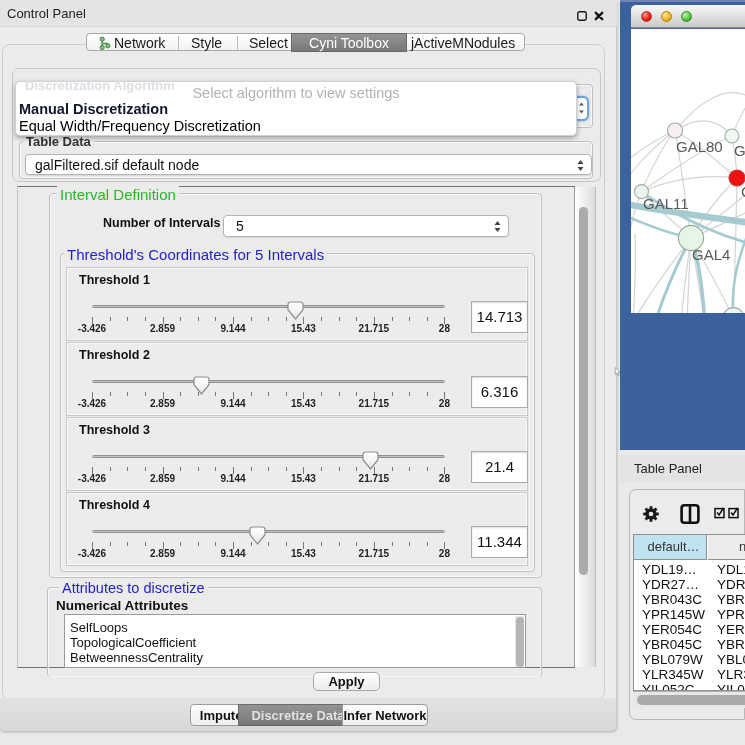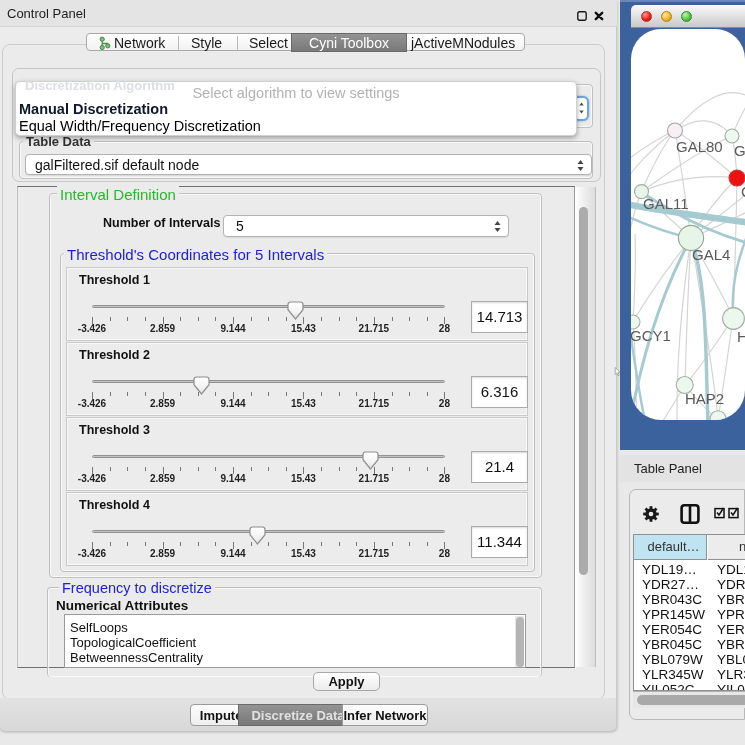--- a/index.html
+++ b/index.html
@@ -44,21 +44,21 @@
 .combo { position:absolute; background:#ffffff; border:1px solid #b3b3b3; border-radius:4px; box-shadow:0 1px 1px rgba(0,0,0,0.08); }
 .combo .ar { position:absolute; right:6px; }
 
 
 .btab { position:absolute; top:704px; height:22px; border:1px solid #9b9b9b; background:linear-gradient(#fdfdfd,#eeeeee); font-size:13px; font-weight:bold; color:#111; text-align:center; line-height:21px; }
 
 
 #netwin { position:absolute; left:620px; top:0; width:125px; height:450px; background:#3c629e; box-shadow:inset 0 2px 0 #6c87b5; }
 #nettitle { position:absolute; left:11px; top:5px; width:114px; height:23px; background:linear-gradient(#fafafa,#c9c9c9); border-bottom:1px solid #8c8c8c; border-radius:5px 0 0 0; }
 .light { position:absolute; top:6px; width:11px; height:11px; border-radius:50%; }
-#netcanvas { position:absolute; left:11px; top:29px; width:114px; height:391px; background:#ffffff; overflow:hidden;border-radius:30px; }
+#netcanvas { position:absolute; left:11px; top:29px; width:114px; height:284px; background:#ffffff; overflow:hidden; }
 
 #tpbar { position:absolute; left:620px; top:455px; width:125px; height:27px; background:#e3e3e3; }
 #tpbar span { position:absolute; left:14px; top:6px; font-size:13px; color:#222; }
 #tpanel { position:absolute; left:629px; top:489px; width:116px; height:231px; background:#ebebeb; border:1px solid #b8b8b8; border-radius:7px 0 0 7px; }
 
 </style>
 </head>
 <body>
 
 <div id="cpanel">
@@ -285,21 +285,21 @@
       <defs>
         <linearGradient id="thg" x1="0" y1="0" x2="0" y2="1">
           <stop offset="0" stop-color="#ffffff"></stop>
           <stop offset="0.55" stop-color="#f4f4f4"></stop>
           <stop offset="1" stop-color="#e2e2e2"></stop>
         </linearGradient>
       </defs>
     </svg>
 
   <div class="gbox" style="left:47px; top:587px; width:495px; height:90px; border-bottom:none;"></div>
-  <div class="glabel" style="left:59px; top:580px; color:#2222cc; font-size:14.5px;">Frequency to discretize</div>
+  <div class="glabel" style="left:59px; top:580px; color:#2222cc; font-size:14.5px;">Attributes to discretize</div>
   <div class="abs" style="left:56px; top:598px; font-size:13.5px; font-weight:bold; color:#111;">Numerical Attributes</div>
   <div class="abs" style="left:64px; top:614px; width:462px; height:54px; background:#fff; border:1px solid #9a9a9a; overflow:hidden;">
     <div style="font-size:13px; color:#111; padding:5px 0 0 5px; line-height:15px;">SelfLoops<br>TopologicalCoefficient<br>BetweennessCentrality</div>
     <div class="abs" style="right:1px; top:1px; width:9px; height:52px; background:#e8e8e8;"></div>
     <div class="abs" style="right:1px; top:2px; width:8px; height:50px; background:#b5b5b5; border-radius:4px;"></div>
   </div>
 
   <div class="abs" style="left:269px; top:672px; width:67px; height:19px; background:linear-gradient(#ffffff,#ececec); border:1px solid #a8a8a8; border-radius:5px; font-size:13px; font-weight:bold; color:#111; text-align:center; line-height:18px;margin-left:44px;">Apply</div>
 
   <div class="abs" style="left:0; top:698px; width:616px; height:33px; background:linear-gradient(#e2e2e2,#d8d8d8); border-radius:0 0 5px 5px;"></div>

